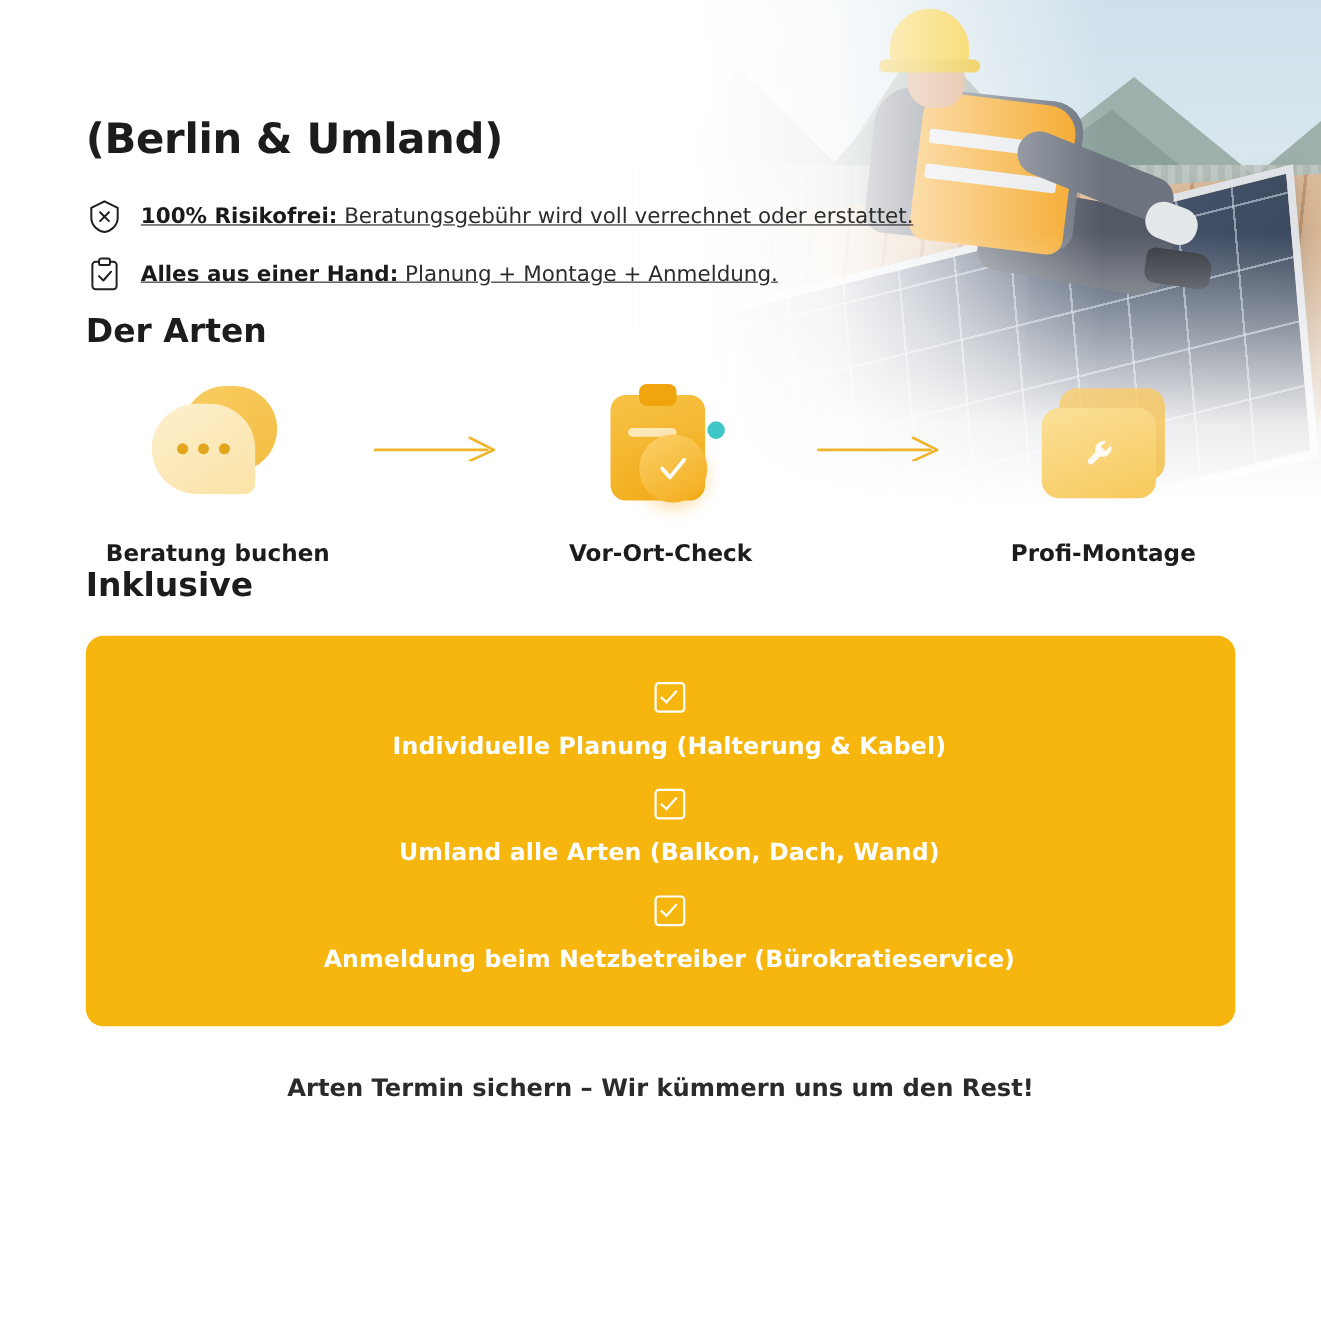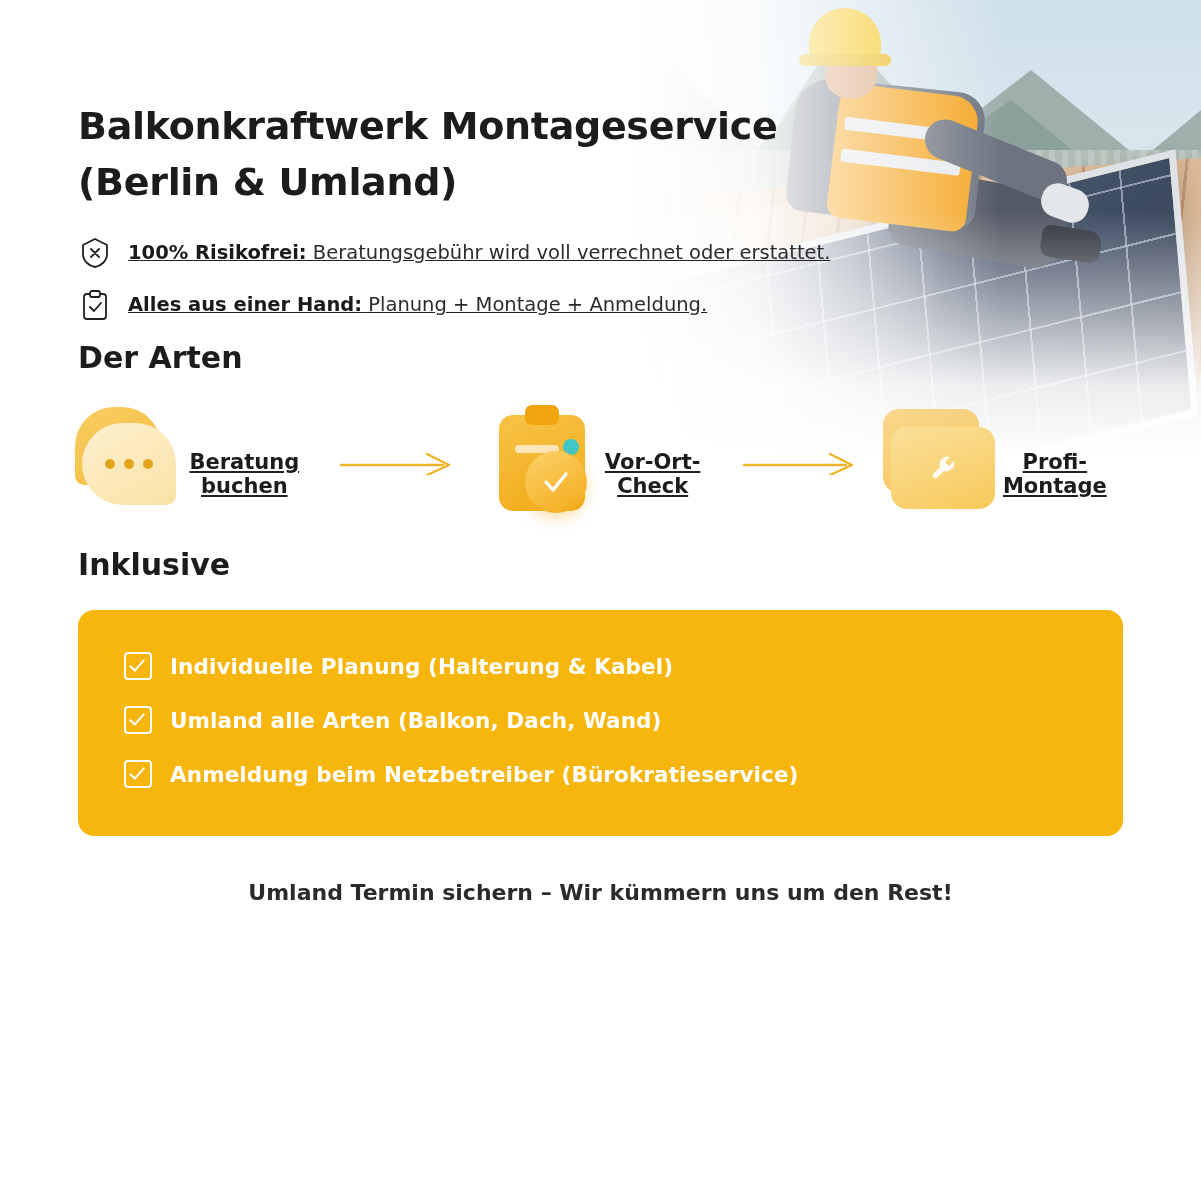--- a/index.html
+++ b/index.html
@@ -215,23 +215,22 @@
 
   .steps {
     margin-top: 26px;
     display: flex;
     align-items: flex-start;
     justify-content: space-between;
   }
   .step {
     width: 240px;
     display: flex;
-    flex-direction: row;
+    flex-direction: column;
     align-items: center;
-    text-decoration: underline;
   }
   .step-art {
     width: 128px;
     height: 120px;
     position: relative;
     margin-bottom: 26px;
   }
   .step-label {
     font-size: 21px;
     font-weight: bold;
@@ -308,20 +307,21 @@
     background: #f6b60e;
     border-radius: 16px;
     padding: 28px 30px 30px 46px;
     box-sizing: border-box;
   }
   .feature-row {
     display: flex;
     align-items: center;
     gap: 18px;
     margin: 14px 0 26px 0;
+    flex-direction: column;
   }
   .feature-row:last-child { margin-bottom: 18px; }
   .check-box {
     flex: 0 0 auto;
     width: 24px;
     height: 24px;
     border: 2px solid #ffffff;
     border-radius: 4px;
     position: relative;
   }
@@ -371,21 +371,20 @@
     <div class="glove"></div>
     <div class="head"></div>
     <div class="helmet"></div>
   </div>
   <div class="photo-fade"></div>
 </div>
 
 <div class="content">
 
   <h1 class="title">
-    <span class="line">Balkonkraftwerk Montageservice</span>
     <span class="line">(Berlin &amp; Umland)</span>
   </h1>
 
   <div class="bullets">
 
     <div class="bullet">
       <span class="bullet-icon">
         <svg width="30" height="32" viewBox="0 0 30 32" fill="none">
           <path d="M15 2 L27 8 V17 C27 24 21 29 15 30 C9 29 3 24 3 17 V8 Z" stroke="#1f1f1f" stroke-width="1.8" fill="none"></path>
           <path d="M11 12 L19 20 M19 12 L11 20" stroke="#1f1f1f" stroke-width="1.8" stroke-linecap="round"></path>
@@ -485,15 +484,15 @@
       <span class="feature-text">Umland alle Arten (Balkon, Dach, Wand)</span>
     </div>
 
     <div class="feature-row">
       <span class="check-box"></span>
       <span class="feature-text">Anmeldung beim Netzbetreiber (Bürokratieservice)</span>
     </div>
 
   </div>
 
-  <div class="footer-cta">Umland Termin sichern – Wir kümmern uns um den Rest!</div>
+  <div class="footer-cta">Arten Termin sichern – Wir kümmern uns um den Rest!</div>
 
 </div>
 
 </body></html>

